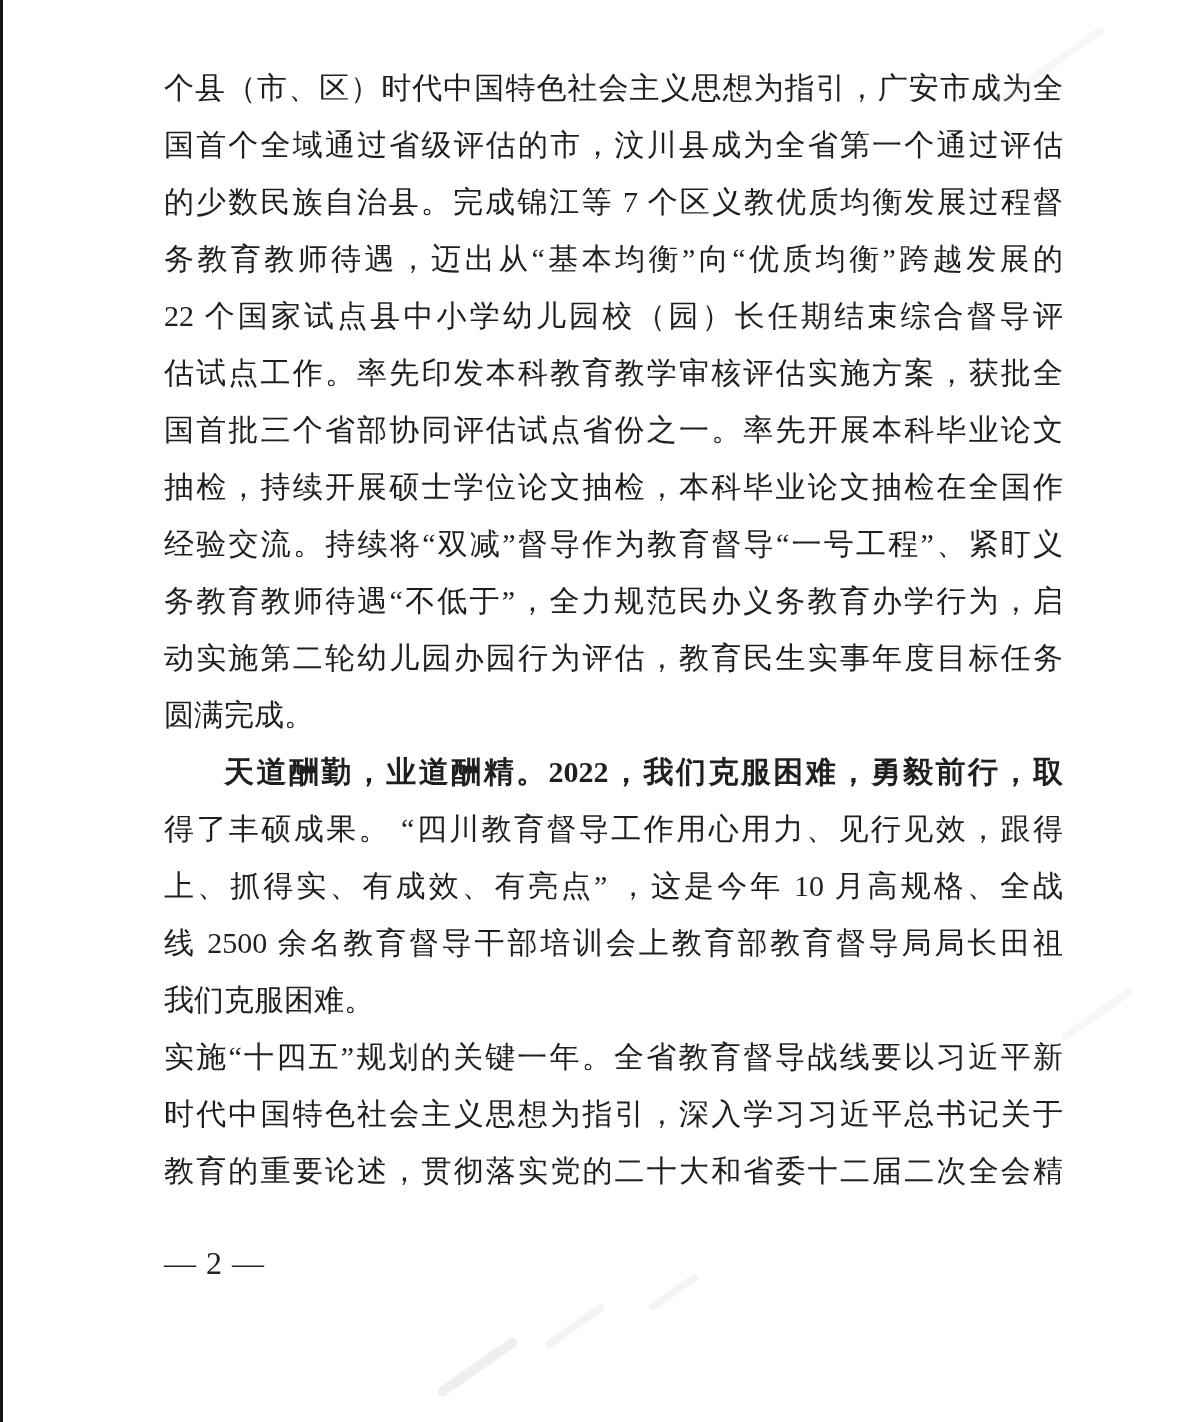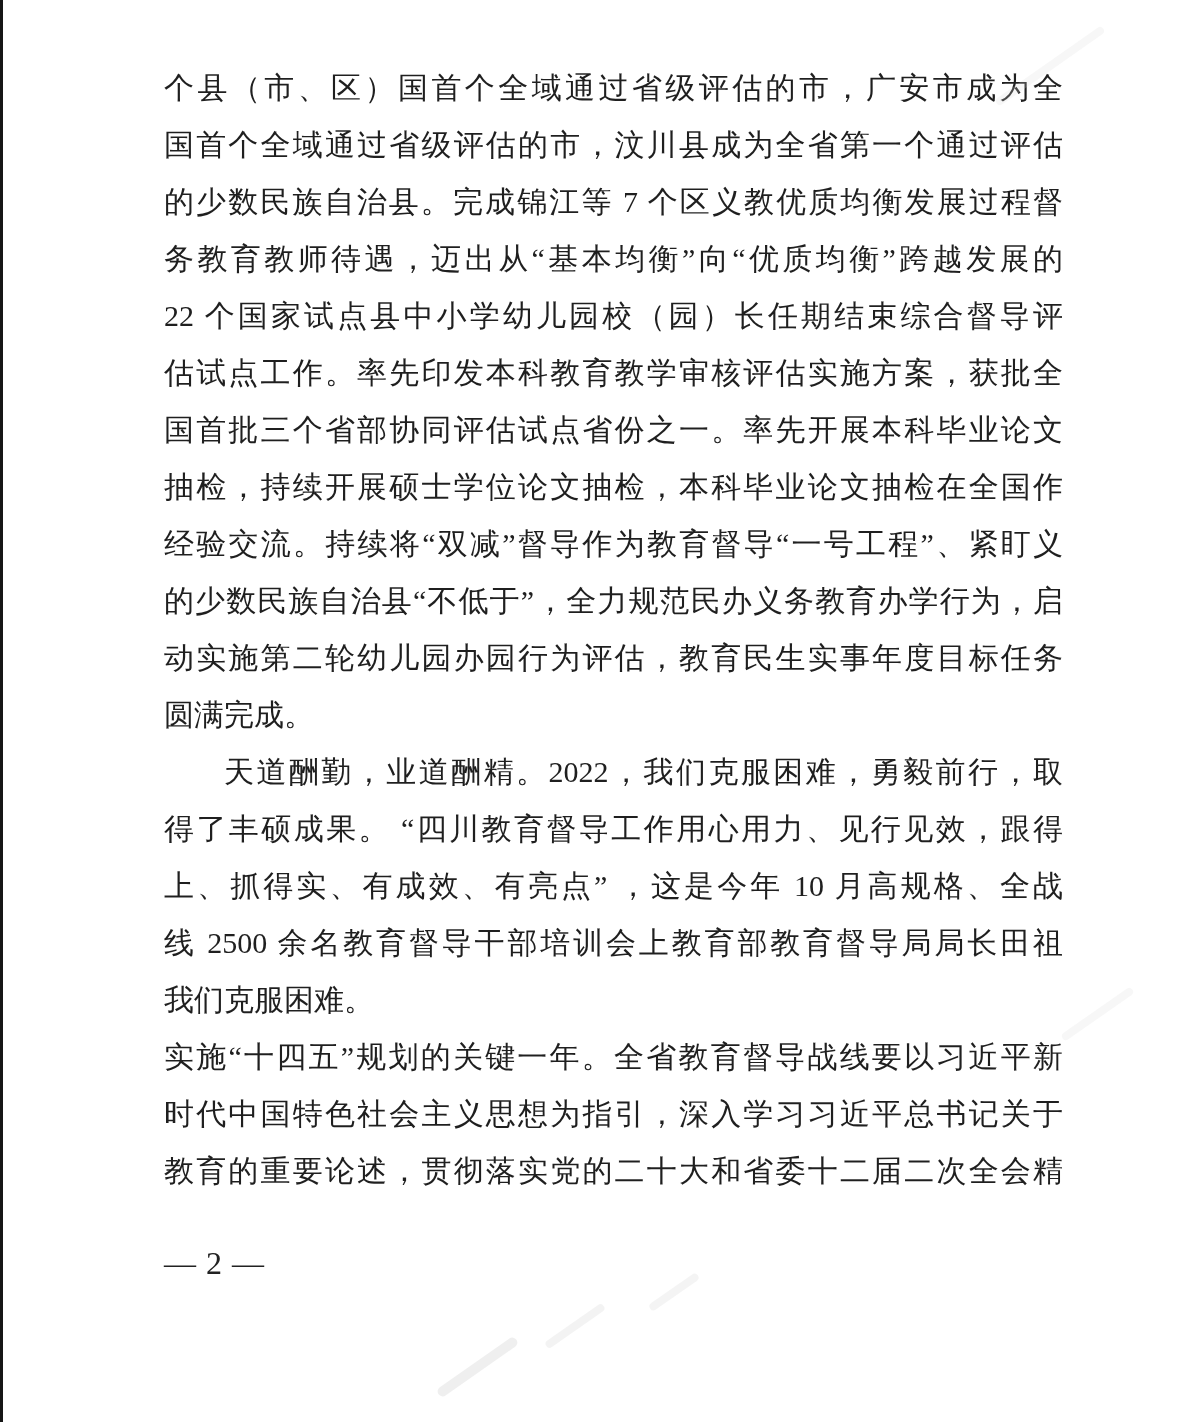--- a/index.html
+++ b/index.html
@@ -39,20 +39,21 @@
     text-align-last: justify;
     white-space: normal;
     overflow: hidden;
   }
   .line.para-end {
     text-align: right;
     text-align-last: left;
   }
   .line.para-start {
     text-indent: 60px;
+    font-weight: bold;
   }
   .footer {
     margin-top: 44px;
     font-size: 32px;
     line-height: 40px;
     text-align: left;
     color: #222222;
     letter-spacing: 1px;
   }
   
@@ -70,30 +71,30 @@
   .streak.s5 { left: 1055px; top: 1010px; width: 85px; height: 8px;  opacity: 0.22; }
 </style>
 </head>
 <body>
 
 <div class="scan-edge"></div>
 
 <main class="page">
 
   <section class="para">
-    <div class="line">个县（市、区）国首个全域通过省级评估的市，广安市成为全</div>
+    <div class="line">个县（市、区）时代中国特色社会主义思想为指引，广安市成为全</div>
     <div class="line">国首个全域通过省级评估的市，汶川县成为全省第一个通过评估</div>
     <div class="line">的少数民族自治县。完成锦江等 7 个区义教优质均衡发展过程督</div>
     <div class="line">务教育教师待遇，迈出从“基本均衡”向“优质均衡”跨越发展的</div>
     <div class="line">22 个国家试点县中小学幼儿园校（园）长任期结束综合督导评</div>
     <div class="line">估试点工作。率先印发本科教育教学审核评估实施方案，获批全</div>
     <div class="line">国首批三个省部协同评估试点省份之一。率先开展本科毕业论文</div>
     <div class="line">抽检，持续开展硕士学位论文抽检，本科毕业论文抽检在全国作</div>
     <div class="line">经验交流。持续将“双减”督导作为教育督导“一号工程”、紧盯义</div>
-    <div class="line">的少数民族自治县“不低于”，全力规范民办义务教育办学行为，启</div>
+    <div class="line">务教育教师待遇“不低于”，全力规范民办义务教育办学行为，启</div>
     <div class="line">动实施第二轮幼儿园办园行为评估，教育民生实事年度目标任务</div>
     <div class="line para-end">圆满完成。</div>
   </section>
 
   <section class="para">
     <div class="line para-start">天道酬勤，业道酬精。2022，我们克服困难，勇毅前行，取</div>
     <div class="line">得了丰硕成果。 “四川教育督导工作用心用力、见行见效，跟得</div>
     <div class="line">上、抓得实、有成效、有亮点” ，这是今年 10 月高规格、全战</div>
     <div class="line">线 2500 余名教育督导干部培训会上教育部教育督导局局长田祖</div>
     <div class="line para-end">我们克服困难。</div>

